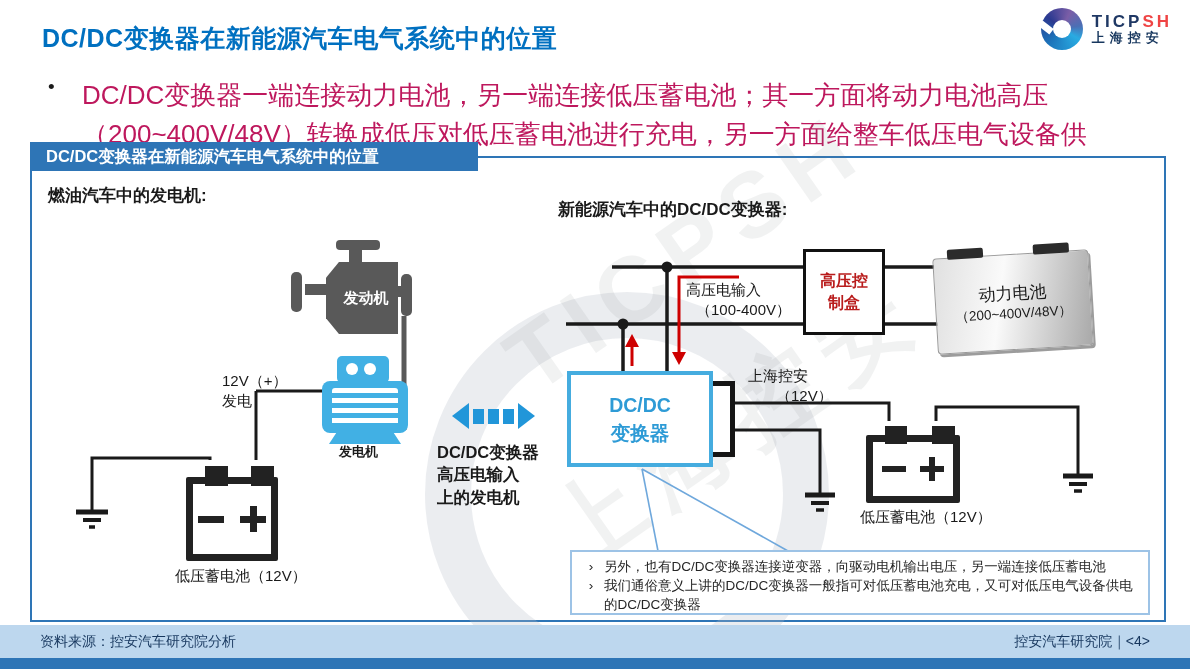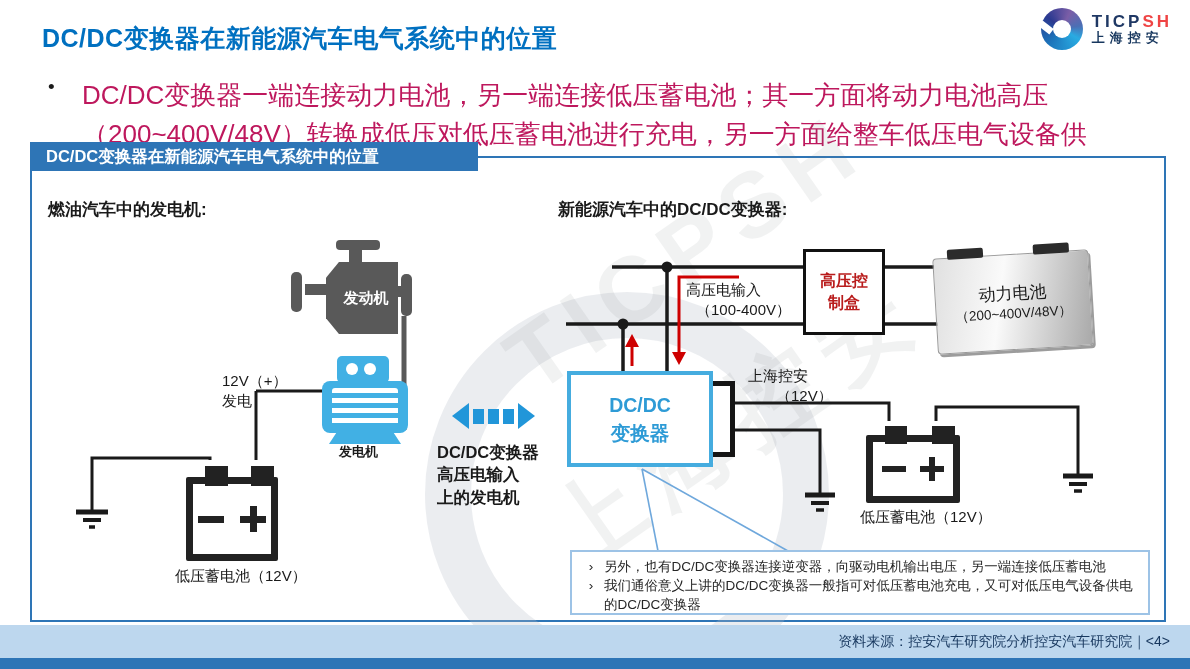--- a/index.html
+++ b/index.html
@@ -106,21 +106,21 @@
   .dcdc-box{left:567px;top:371px;width:146px;height:96px;box-sizing:border-box;border:4px solid #45ACDF;background:#fff;display:flex;flex-direction:column;align-items:center;justify-content:center;font-size:19.5px;font-weight:bold;color:#2E9BD6;line-height:1.45;z-index:2;}
   .bracket{left:709px;top:381px;width:26px;height:76px;box-sizing:border-box;border:5px solid #151515;border-left:none;background:#fff;z-index:1;}
 
   
   .note{left:570px;top:550px;width:580px;height:65px;box-sizing:border-box;border:2px solid #9DC3E6;background:#fff;z-index:2;padding:5px 8px 4px 6px;}
   .note-row{display:flex;font-size:13.5px;color:#262626;line-height:1.42;}
   .note-marker{width:26px;text-align:center;flex:none;}
   .note-text{flex:1;}
 
   
-  .footer-bar{left:0;top:625px;width:1190px;height:33px;background:#BDD7EE;display:flex;align-items:center;justify-content:flex-end;padding:0 20px;box-sizing:border-box;z-index:5;}
+  .footer-bar{left:0;top:625px;width:1190px;height:33px;background:#BDD7EE;display:flex;align-items:center;justify-content:space-between;padding:0 40px;box-sizing:border-box;z-index:5;}
   .footer-bar span{font-size:14px;color:#17375E;}
   .footer-strip{left:0;top:658px;width:1190px;height:11px;background:#2E75B6;z-index:5;}
 </style>
 </head>
 <body>
 
 <div class="abs slide-title">DC/DC变换器在新能源汽车电气系统中的位置</div>
 <div class="abs logo">
   <div class="logo-swirl"></div>
   <div class="logo-text">
@@ -134,21 +134,21 @@
   <div class="bullet-text">DC/DC变换器一端连接动力电池，另一端连接低压蓄电池；其一方面将动力电池高压（200~400V/48V）转换成低压对低压蓄电池进行充电，另一方面给整车低压电气设备供电，其作用类似于燃油汽车发电机</div>
 </div>
 
 <div class="abs panel"></div>
 <div class="abs panel-badge">DC/DC变换器在新能源汽车电气系统中的位置</div>
 
 <div class="abs wm-ring"></div>
 <div class="abs wm-text wm1">TICPSH</div>
 <div class="abs wm-text wm2">上海控安</div>
 
-<div class="abs section-heading" style="left:48px;top:198px;">燃油汽车中的发电机:</div>
+<div class="abs section-heading" style="left:48px;top:184px;">燃油汽车中的发电机:</div>
 <div class="abs section-heading" style="left:558px;top:198px;">新能源汽车中的DC/DC变换器:</div>
 
 <svg class="abs wires" width="1190" height="669" viewBox="0 0 1190 669">
 
   <path d="M404 316 V430" stroke="#595959" stroke-width="5" fill="none"></path>
   <path d="M256 391 H322" stroke="#1a1a1a" stroke-width="3" fill="none"></path>
   <path d="M256 391 V460" stroke="#1a1a1a" stroke-width="3" fill="none"></path>
   <path d="M210 460 V458 H92 V512" stroke="#1a1a1a" stroke-width="3" fill="none"></path>
 
   <path d="M76 512 H108" stroke="#1a1a1a" stroke-width="5"></path>

